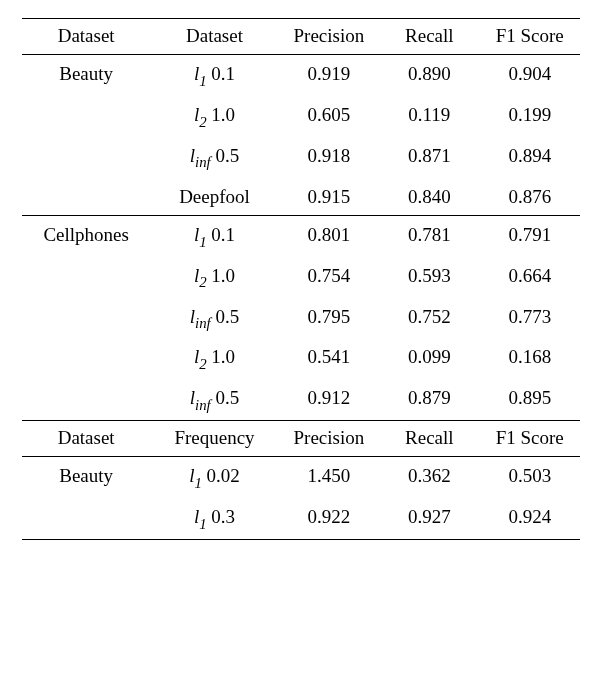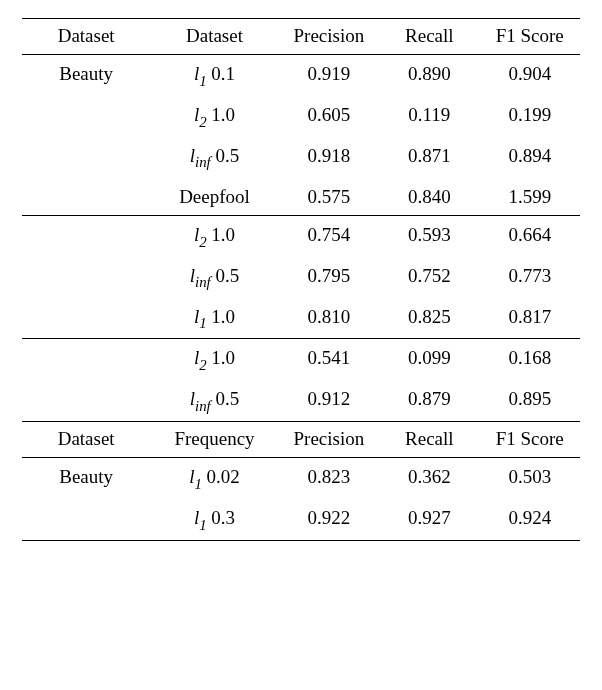--- a/index.html
+++ b/index.html
@@ -76,44 +76,44 @@
       <tr>
         <td class="c-dataset"></td>
         <td class="c-attack attack-cell"><span class="sub">l</span><span class="subidx">inf</span> <span>0.5</span></td>
         <td class="c-num">0.918</td>
         <td class="c-num">0.871</td>
         <td class="c-num">0.894</td>
       </tr>
       <tr class="rule-bottom">
         <td class="c-dataset"></td>
         <td class="c-attack attack-cell"><span>Deepfool</span></td>
-        <td class="c-num">0.575</td>
+        <td class="c-num">0.915</td>
         <td class="c-num">0.840</td>
-        <td class="c-num">1.599</td>
+        <td class="c-num">0.876</td>
+      </tr>
+      <tr>
+        <td class="c-dataset">Cellphones</td>
+        <td class="c-attack attack-cell"><span class="sub">l</span><span class="subidx">1</span> <span>0.1</span></td>
+        <td class="c-num">0.801</td>
+        <td class="c-num">0.781</td>
+        <td class="c-num">0.791</td>
       </tr>
       <tr>
         <td class="c-dataset"></td>
         <td class="c-attack attack-cell"><span class="sub">l</span><span class="subidx">2</span> <span>1.0</span></td>
         <td class="c-num">0.754</td>
         <td class="c-num">0.593</td>
         <td class="c-num">0.664</td>
       </tr>
       <tr>
         <td class="c-dataset"></td>
         <td class="c-attack attack-cell"><span class="sub">l</span><span class="subidx">inf</span> <span>0.5</span></td>
         <td class="c-num">0.795</td>
         <td class="c-num">0.752</td>
         <td class="c-num">0.773</td>
-      </tr>
-      <tr class="rule-bottom">
-        <td class="c-dataset"></td>
-        <td class="c-attack attack-cell"><span class="sub">l</span><span class="subidx">1</span> <span>1.0</span></td>
-        <td class="c-num">0.810</td>
-        <td class="c-num">0.825</td>
-        <td class="c-num">0.817</td>
       </tr>
       <tr>
         <td class="c-dataset"></td>
         <td class="c-attack attack-cell"><span class="sub">l</span><span class="subidx">2</span> <span>1.0</span></td>
         <td class="c-num">0.541</td>
         <td class="c-num">0.099</td>
         <td class="c-num">0.168</td>
       </tr>
       <tr class="rule-bottom">
         <td class="c-dataset"></td>
@@ -125,21 +125,21 @@
       <tr class="hdr rule-bottom">
         <td class="c-dataset">Dataset</td>
         <td class="c-attack">Frequency</td>
         <td class="c-num">Precision</td>
         <td class="c-num">Recall</td>
         <td class="c-num">F1 Score</td>
       </tr>
       <tr>
         <td class="c-dataset">Beauty</td>
         <td class="c-attack attack-cell"><span class="sub">l</span><span class="subidx">1</span> <span>0.02</span></td>
-        <td class="c-num">0.823</td>
+        <td class="c-num">1.450</td>
         <td class="c-num">0.362</td>
         <td class="c-num">0.503</td>
       </tr>
       <tr class="rule-bottom">
         <td class="c-dataset"></td>
         <td class="c-attack attack-cell"><span class="sub">l</span><span class="subidx">1</span> <span>0.3</span></td>
         <td class="c-num">0.922</td>
         <td class="c-num">0.927</td>
         <td class="c-num">0.924</td>
       </tr>

